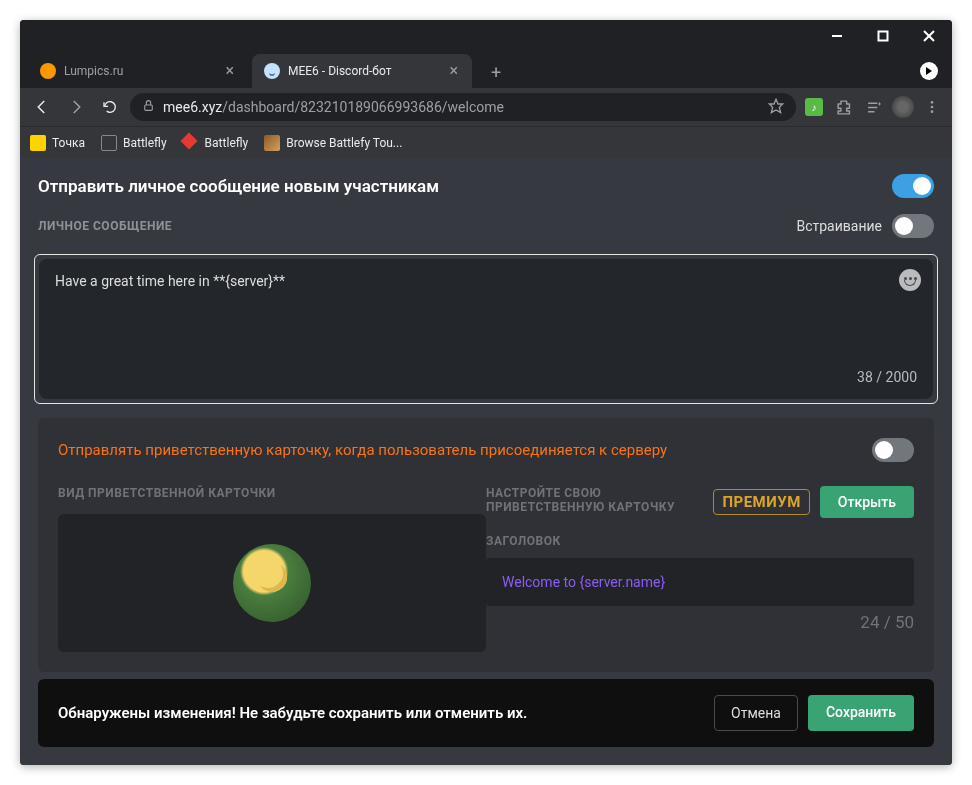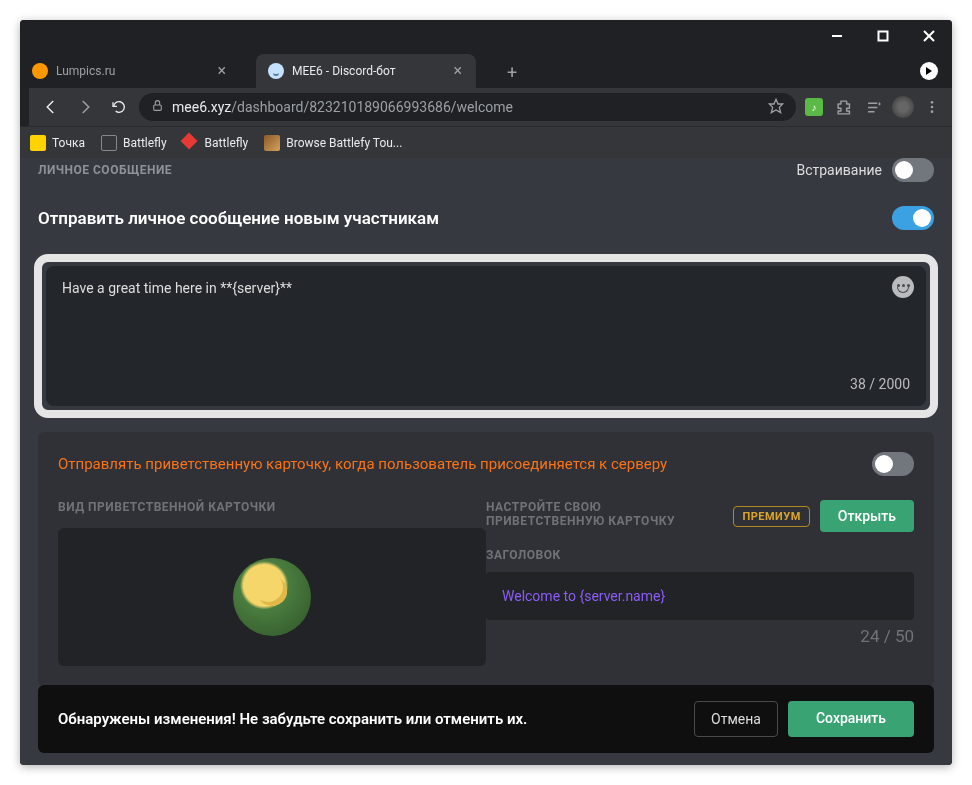--- a/index.html
+++ b/index.html
@@ -5,33 +5,33 @@
 * { margin: 0; padding: 0; box-sizing: border-box; font-family: -apple-system, BlinkMacSystemFont, "Segoe UI", Roboto, Arial, sans-serif; }
 body { background: #fff; width: 972px; height: 785px; overflow: hidden; }
 .window { width: 932px; height: 745px; margin: 20px; background: #202225; border-radius: 4px; overflow: hidden; display: flex; flex-direction: column; position: relative; box-shadow: 0 2px 10px rgba(0,0,0,0.3); }
 
 
 .titlebar { height: 32px; background: #202124; display: flex; justify-content: flex-end; align-items: center; }
 .titlebar-btn { width: 46px; height: 32px; display: flex; align-items: center; justify-content: center; color: #fff; font-size: 14px; }
 .titlebar-btn svg { width: 12px; height: 12px; }
 
 
-.tabstrip { height: 36px; background: #202124; display: flex; align-items: flex-end; gap: 16px; }
+.tabstrip { height: 36px; background: #202124; display: flex; align-items: flex-end; padding-left: 8px; gap: 4px; }
 .tab { height: 34px; display: flex; align-items: center; padding: 0 12px; gap: 8px; color: #9aa0a6; font-size: 12px; border-radius: 8px 8px 0 0; min-width: 220px; max-width: 240px; position: relative; }
 .tab.active { background: #35363a; color: #e8eaed; }
 .tab-favicon { width: 16px; height: 16px; border-radius: 50%; flex-shrink: 0; }
 .fav-orange { background: #ff9800; }
 .fav-blue { background: #c4e1ff; display:flex; align-items:center; justify-content:center; }
 .fav-blue::after { content:''; width:6px; height:3px; border-bottom:2px solid #5b7a99; border-radius:0 0 3px 3px; position:relative; top:2px; }
 .tab-title { flex: 1; white-space: nowrap; overflow: hidden; text-overflow: ellipsis; }
 .tab-close { color: #9aa0a6; font-size: 16px; line-height: 1; padding: 2px; }
 .newtab { width: 28px; height: 28px; display:flex; align-items:center; justify-content:center; color:#9aa0a6; font-size:18px; margin-left:6px; margin-bottom:2px; }
 
 
-.addrbar { height: 38px; background: #35363a; display: flex; align-items: center; padding: 0 8px; gap: 6px; margin-left: 9px; }
+.addrbar { height: 38px; background: #35363a; display: flex; align-items: center; padding: 0 8px; gap: 6px; }
 .nav-btn { width: 28px; height: 28px; display:flex; align-items:center; justify-content:center; color:#9aa0a6; border-radius:50%; }
 .nav-btn.enabled { color: #e8eaed; }
 .addr-field { flex: 1; height: 28px; background: #202124; border-radius: 14px; display: flex; align-items: center; padding: 0 12px; gap: 8px; color: #9aa0a6; font-size: 14px; }
 .addr-lock { color: #9aa0a6; }
 .addr-url { flex:1; white-space:nowrap; overflow:hidden; }
 .addr-url .host { color: #e8eaed; }
 .addr-star { color:#9aa0a6; }
 .ext-icon { width: 24px; height: 24px; display:flex; align-items:center; justify-content:center; color:#9aa0a6; }
 .ext-green { width:18px; height:18px; background:#5bba47; border-radius:3px; display:flex; align-items:center; justify-content:center; color:#fff; font-size:10px; }
 .profile { width:22px; height:22px; border-radius:50%; background: radial-gradient(circle, #666 30%, #333 100%); }
@@ -55,51 +55,51 @@
 
 
 .toggle { width:42px; height:24px; border-radius:12px; position:relative; }
 .toggle .knob { width:18px; height:18px; border-radius:50%; background:#fff; position:absolute; top:3px; }
 .toggle.on { background:#3ba1e3; }
 .toggle.on .knob { right:3px; }
 .toggle.off { background:#72767d; }
 .toggle.off .knob { left:3px; }
 
 
-.msg-wrap { margin: 8px 14px 14px; border: 8px solid #e5e5e5; border-radius: 14px; padding: 4px; }
+.msg-wrap { margin: 8px 14px 14px; border: 1px solid #e5e5e5; border-radius: 6px; padding: 4px; }
 .msg-box { background:#23262b; border-radius:8px; padding:14px 16px; position:relative; min-height:140px; display:flex; flex-direction:column; }
 .msg-text { color:#dcddde; font-size:14px; }
 .msg-emoji-btn { position:absolute; top:10px; right:12px; width:22px; height:22px; border-radius:50%; background:#b9bbbe; display:flex; align-items:center; justify-content:center; }
 .msg-emoji-btn::before { content:''; width:3px; height:3px; background:#4a4a4a; border-radius:50%; box-shadow: -5px 0 #4a4a4a, 5px 0 #4a4a4a; position:relative; top:-2px; }
 .msg-emoji-btn::after { content:''; width:10px; height:5px; border:1.5px solid #4a4a4a; border-top:none; border-radius:0 0 10px 10px; position:absolute; bottom:5px; }
 .msg-counter { align-self:flex-end; margin-top:auto; color:#b9bbbe; font-size:14px; }
 
 
 .card-section { margin: 0 18px 100px; background:#2f3136; border-radius:6px; padding:20px; }
 .card-head { display:flex; align-items:center; justify-content:space-between; margin-bottom:24px; }
 .card-title { color:#f97316; font-size:15px; }
 .two-col { display:flex; }
 .col { flex:1; }
 .col-head { color:#6f7378; font-size:12px; font-weight:700; letter-spacing:0.5px; margin-bottom:14px; }
 .preview { background:#212326; border-radius:6px; padding:30px 20px 20px; display:flex; flex-direction:column; align-items:center; }
 .avatar-preview { width:78px; height:78px; border-radius:50%; background: radial-gradient(circle at 40% 35%, #f5d66b 0%, #f5d66b 30%, #4a7d3f 35%, #2f5228 100%); margin-bottom:10px; position:relative; overflow:hidden; }
 .avatar-preview::after { content:''; position:absolute; width:30px; height:30px; background:#f5d66b; border-radius:50%; top:18px; left:24px; box-shadow: inset -4px -4px 0 #e0b84a; }
 .right-head-row { display:flex; align-items:flex-start; justify-content:space-between; gap:12px; margin-bottom:14px; }
-.premium-badge { color:#dba628; border:1px solid #b38a22; padding:3px 8px; border-radius:4px; font-size:11px; font-weight:700; letter-spacing:0.5px; }
+.premium-badge { color:#dba628; border:1px solid #b38a22; padding:3px 8px; border-radius:4px; font-size:15px; font-weight:700; letter-spacing:0.5px; }
 .open-btn { background:#3aa374; color:#fff; padding:8px 18px; border-radius:4px; font-size:14px; font-weight:500; }
 .sub-label { color:#6f7378; font-size:12px; font-weight:700; letter-spacing:0.5px; margin-bottom:10px; }
 .title-input { background:#212326; border-radius:4px; padding:16px; color:#8b5cf6; font-size:14px; position:relative; }
 .title-counter { text-align:right; color:#6f7378; font-size:17px; margin-top:6px; }
 
 
-.save-bar { position:absolute; bottom:12px; left:18px; right:18px; background:#0f0f10; border-radius:6px; padding:16px 20px; display:flex; align-items:center; justify-content:space-between; gap:12px; }
+.save-bar { position:absolute; bottom:18px; left:18px; right:18px; background:#0f0f10; border-radius:6px; padding:16px 20px; display:flex; align-items:center; justify-content:space-between; gap:12px; }
 .save-text { color:#fff; font-size:15px; font-weight:600; }
 .save-actions { display:flex; gap:10px; }
 .btn-cancel { background:transparent; border:1px solid #4a4a4a; color:#dcddde; padding:9px 16px; border-radius:4px; font-size:14px; }
-.btn-save { background:#3aa374; color:#fff; padding:9px 28px; border-radius:4px; font-size:14px; font-weight:500; }
+.btn-save { background:#3aa374; color:#fff; padding:9px 18px; border-radius:4px; font-size:14px; font-weight:500; }
 
 svg { fill:none; stroke:currentColor; stroke-width:2; }
 </style>
 </head>
 <body>
 
 <div class="window">
 
   <div class="titlebar">
     <div class="titlebar-btn">
@@ -210,35 +210,35 @@
         <span>Battlefly</span>
       </div>
     <div class="bm">
         <div class="bm-icon bmi-gold"></div>
         <span>Browse Battlefy Tou...</span>
       </div>
   </div>
 
   <div class="content">
 
+    <div class="section row">
+      <div class="section-title">Отправить личное сообщение новым участникам</div>
+      <div class="toggle on">
+          <div class="knob"></div>
+        </div>
+    </div>
+
     <div class="section row" style="padding-top:0;padding-bottom:8px">
       <div class="subhead">ЛИЧНОЕ СООБЩЕНИЕ</div>
       <div style="display:flex;align-items:center">
         <span class="embed-label">Встраивание</span>
         <div class="toggle off">
             <div class="knob"></div>
           </div>
       </div>
-    </div>
-
-    <div class="section row">
-      <div class="section-title">Отправить личное сообщение новым участникам</div>
-      <div class="toggle on">
-          <div class="knob"></div>
-        </div>
     </div>
 
     <div class="msg-wrap">
       <div class="msg-box">
         <div class="msg-text">Have a great time here in **{server}**</div>
         <div class="msg-emoji-btn"></div>
         <div class="msg-counter">38 / 2000</div>
       </div>
     </div>
 

